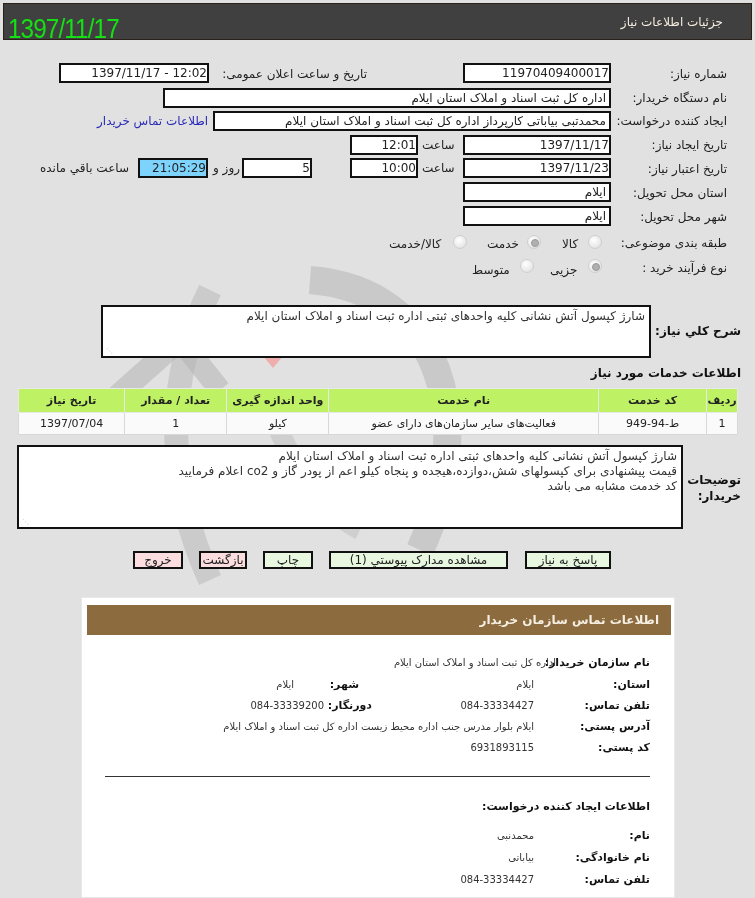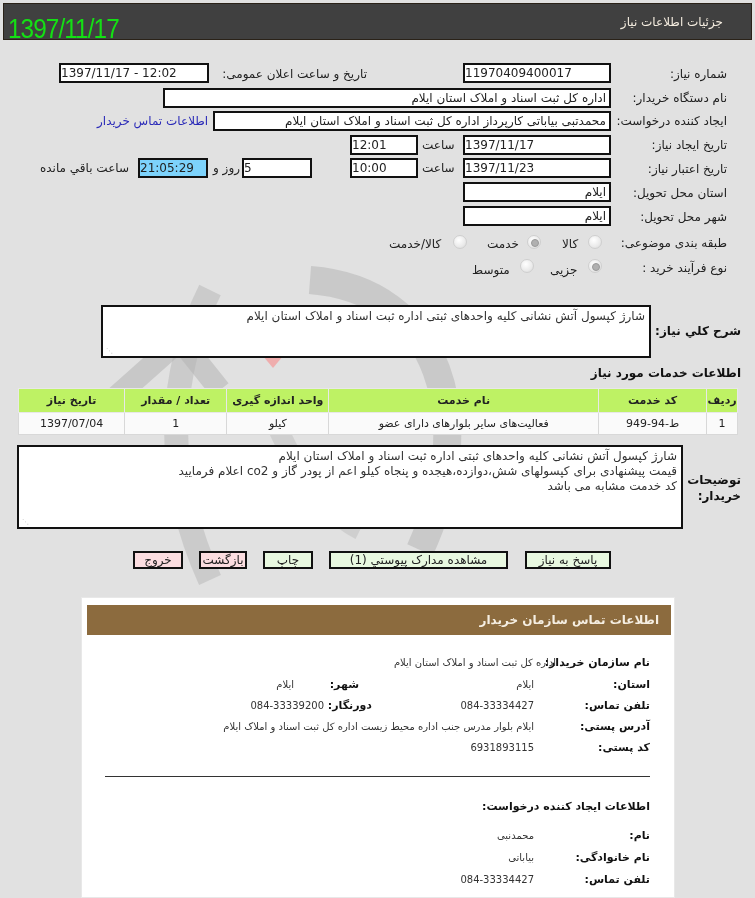--- a/index.html
+++ b/index.html
@@ -21,21 +21,21 @@
       color: #f4ecdf; font-size: 12px; direction: rtl;
     }
     .stamp {
       left: 8px; top: 14px; color: #14e014;
       font-family: "Liberation Sans Narrow", "Liberation Sans", sans-serif;
       font-size: 27px; letter-spacing: -1px; transform: scaleX(0.9); transform-origin: left top;
     }
     .lbl { direction: rtl; font-size: 12px; color: #222; white-space: nowrap; }
     .field {
       background: #fff; border: 2px solid #111; border-right-width: 2px;
-      height: 20px; font-size: 12px; line-height: 16px; text-align: left; color: #222;
+      height: 20px; font-size: 12px; line-height: 16px; text-align: right; color: #222;
       white-space: nowrap; overflow: hidden;
     }
     .field.rtl { direction: rtl; text-align: right; padding-right: 3px; }
     .field.yellow { background: #7dd3fc; }
     .link { color: #2a2ab8; font-size: 12px; direction: rtl; cursor: pointer; }
     .radio {
       width: 14px; height: 14px; border-radius: 50%;
       background: radial-gradient(circle at 40% 35%, #fff 0%, #eaeaea 60%, #d4d4d4 100%);
       border: 1px solid #cfcfcf;
     }
@@ -153,21 +153,21 @@
         <th style="width:264px;">نام خدمت</th>
         <th style="width:100px;">واحد اندازه گیری</th>
         <th style="width:100px;">تعداد / مقدار</th>
         <th style="width:104px;">تاریخ نیاز</th>
       </tr>
     </thead>
     <tbody>
       <tr>
         <td>1</td>
         <td>ط-94-949</td>
-        <td>فعالیت‌های سایر بلوار‌های دارای عضو</td>
+        <td>فعالیت‌های سایر سازمان‌های دارای عضو</td>
         <td>کیلو</td>
         <td>1</td>
         <td>1397/07/04</td>
       </tr>
     </tbody>
   </table>
 </div>
 
 <span class="abs bold-lbl" style="right:14px;top:472px;width:48px;text-align:right;white-space:normal;line-height:16px;">توضیحات خریدار:</span>
 <div class="abs textarea" style="left:17px;top:445px;width:666px;height:84px;">

